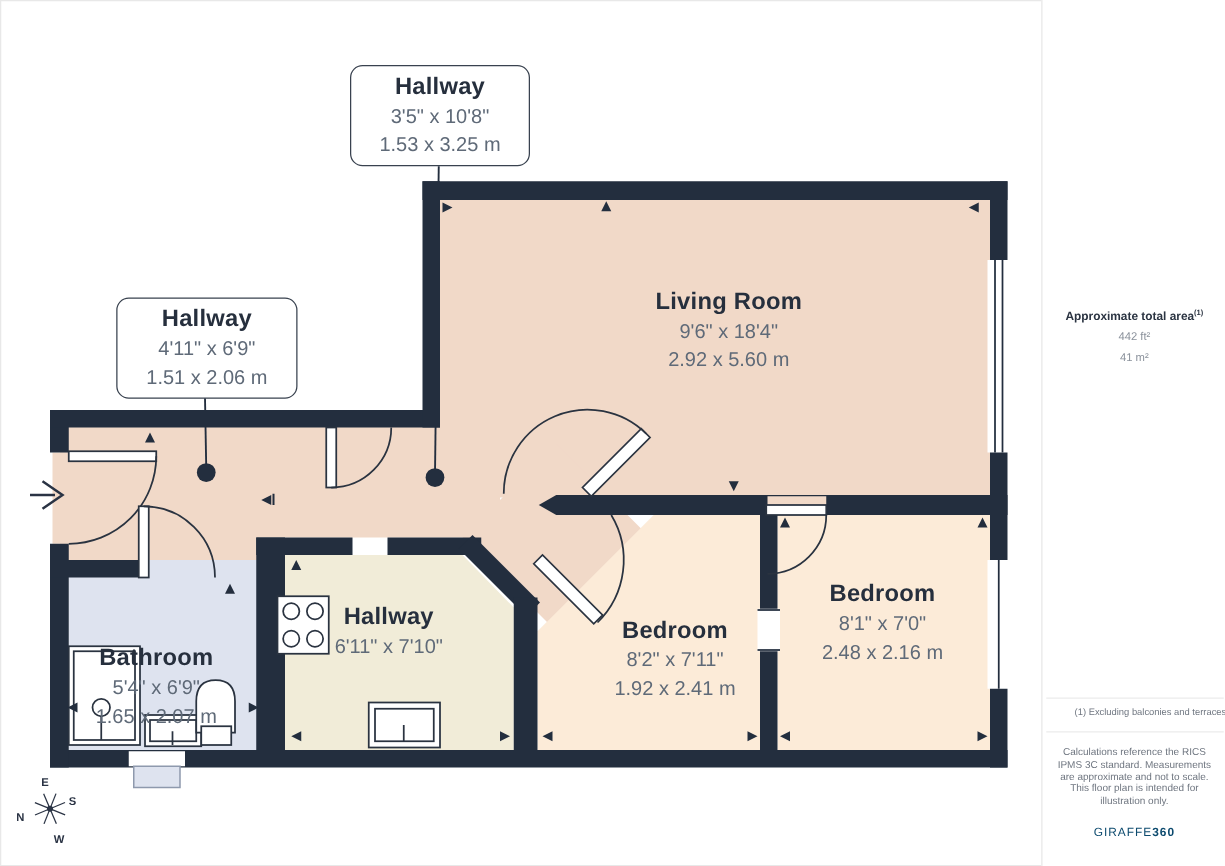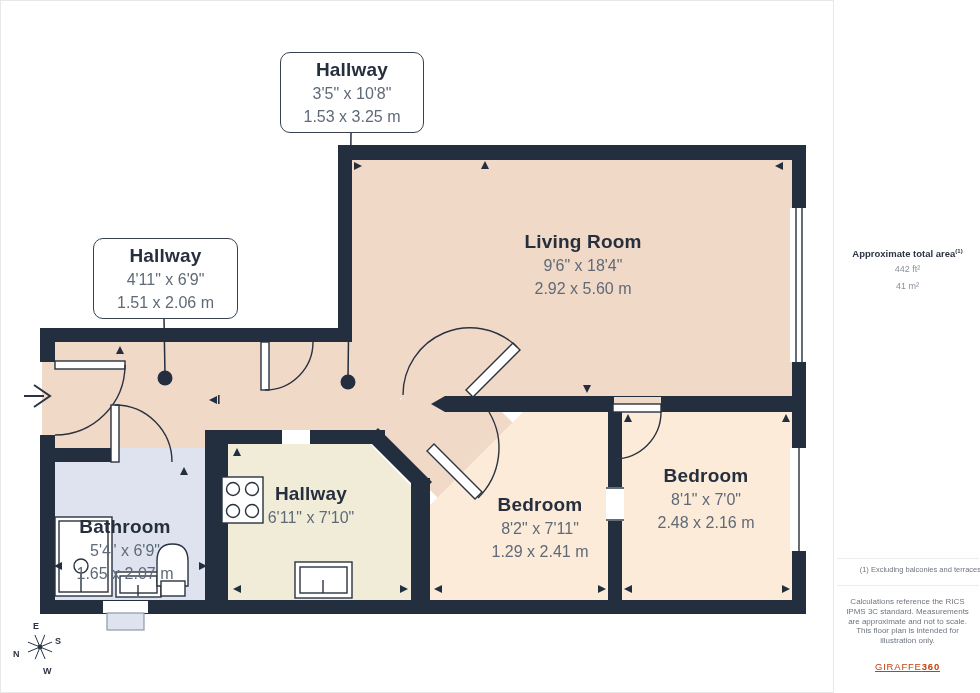--- a/index.html
+++ b/index.html
@@ -20,21 +20,21 @@
   
   .sidebar{position:absolute;left:833px;top:0;width:147px;height:693px;border-left:1px solid #e7e7e7;background:#fff;}
   .area-block{position:absolute;top:244px;left:0;width:100%;text-align:center;}
   .area-title{font-size:9.5px;font-weight:700;color:#2b3442;line-height:14px;}
   .area-title sup{font-size:6px;font-weight:700;}
   .area-value{font-size:9px;color:#8a919b;line-height:16.5px;}
   .divider{position:absolute;left:3px;right:2px;height:1px;background:#ececec;}
   .d1{top:558px;} .d2{top:585px;}
   .footnote{position:absolute;top:565px;left:0;width:100%;text-align:right;font-size:7.5px;color:#6f7680;}
   .disclaimer{position:absolute;top:597px;left:11px;width:125px;text-align:center;font-size:8px;line-height:9.8px;color:#6f7680;}
-  .brand{position:absolute;top:656px;left:0;width:100%;text-align:center;color:#c2410c;text-decoration:underline;}
+  .brand{position:absolute;top:656px;left:0;width:100%;text-align:center;color:#0c4a6e;}
   .brand .b1{font-size:9.5px;font-weight:400;letter-spacing:.8px;}
   .brand .b2{font-size:9.5px;font-weight:700;letter-spacing:.8px;}
 </style>
 </head>
 <body>
 
 <div class="canvas">
 
   <svg width="980" height="693" viewBox="0 0 980 693">
 
@@ -219,21 +219,21 @@
     <div class="room-dim">5'4" x 6'9"</div>
     <div class="room-dim">1.65 x 2.07 m</div>
   </div>
   <div class="room-label" style="left:211px;top:481px;width:200px;">
     <div class="room-name">Hallway</div>
     <div class="room-dim">6'11" x 7'10"</div>
   </div>
   <div class="room-label" style="left:440px;top:492px;width:200px;">
     <div class="room-name">Bedroom</div>
     <div class="room-dim">8'2" x 7'11"</div>
-    <div class="room-dim">1.29 x 2.41 m</div>
+    <div class="room-dim">1.92 x 2.41 m</div>
   </div>
   <div class="room-label" style="left:606px;top:463px;width:200px;">
     <div class="room-name">Bedroom</div>
     <div class="room-dim">8'1" x 7'0"</div>
     <div class="room-dim">2.48 x 2.16 m</div>
   </div>
 
   <aside class="sidebar">
     <div class="area-block">
       <div class="area-title"><span>Approximate total area</span><sup>(1)</sup></div>

